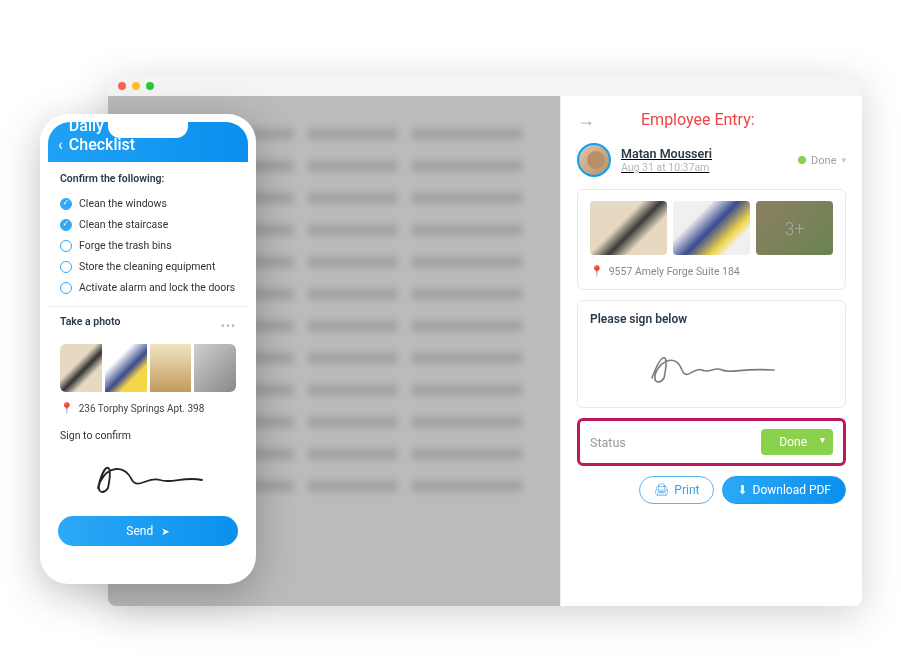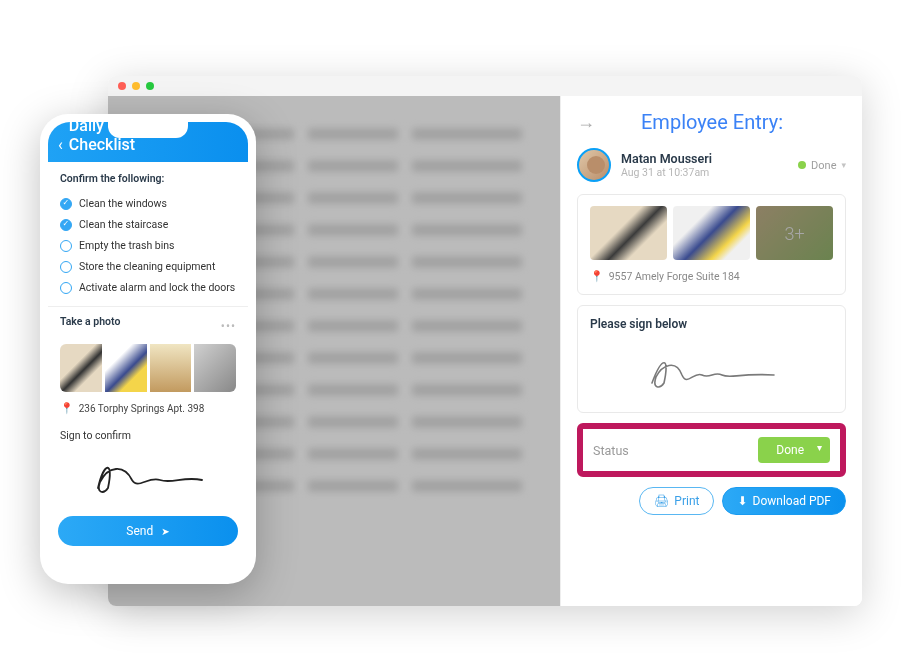--- a/index.html
+++ b/index.html
@@ -79,26 +79,26 @@
   flex-direction: column;
   padding: 14px 16px 12px;
 }
 .panel-head {
   display: flex;
   align-items: center;
   gap: 46px;
   margin-bottom: 14px;
 }
 .arrow-right { color: #aaa; font-size: 18px; line-height: 1; }
-.panel-title { color: #3b82f6; font-size: 20px; font-weight: 400; }
+.panel-title { color: #ef4444; font-size: 16px; font-weight: 400; }
 
 .user-row { display: flex; align-items: center; gap: 10px; margin-bottom: 12px; }
 .avatar { width: 34px; height: 34px; border-radius: 50%; background: linear-gradient(135deg,#e0c7a8,#b98e6a); border: 2px solid #0aa0f7; position: relative; overflow:hidden; }
 .avatar::after { content:""; position:absolute; left:8px; top:6px; width:18px; height:18px; background:#b98e6a; border-radius:50%; }
-.user-meta { flex: 1; }
+.user-meta { flex: 1; text-decoration: underline; }
 .user-name { font-size: 12.5px; font-weight: 600; color: #2a3a4a; }
 .user-time { font-size: 10.5px; color: #b6b6b6; }
 .status-pill { display:flex; align-items:center; gap:5px; font-size:11px; color:#9e9e9e; }
 .status-dot { width:8px; height:8px; border-radius:50%; background:#8ad24b; }
 .chev-down { font-size:9px; color:#c4c4c4; }
 
 .card {
   border: 1px solid #e9e9e9;
   border-radius: 6px;
   padding: 11px 12px;
@@ -114,21 +114,21 @@
 .thumb .extra { position:absolute; inset:0; display:flex; align-items:center; justify-content:center; color:#fff; font-size:18px; font-weight:300; }
 
 .addr { display:flex; align-items:center; gap:5px; font-size:10.5px; color:#888; margin-top:10px; }
 .pin-ico { font-size:11px; }
 
 .sig-area { height: 60px; display:flex; align-items:center; justify-content:center; }
 .sig-svg { width: 140px; height: 40px; }
 .sig-path { stroke: #7a7a7a; stroke-width: 1.6; fill: none; stroke-linecap:round; stroke-linejoin:round; }
 
 .status-card {
-  border: 6px solid #be185d;
+  border: 3px solid #be185d;
   border-radius: 6px;
   padding: 8px 10px;
   display:flex;
   align-items:center;
   justify-content:space-between;
   margin-bottom: 10px;
 }
 .status-label { font-size: 12.5px; color: #9a9a9a; }
 .done-btn {
   background: #8ad24b;
@@ -393,21 +393,21 @@
         <li>
             <span class="chk checked"></span>
             <span>Clean the windows</span>
           </li>
         <li>
             <span class="chk checked"></span>
             <span>Clean the staircase</span>
           </li>
         <li>
             <span class="chk"></span>
-            <span>Empty the trash bins</span>
+            <span>Forge the trash bins</span>
           </li>
         <li>
             <span class="chk"></span>
             <span>Store the cleaning equipment</span>
           </li>
         <li>
             <span class="chk"></span>
             <span>Activate alarm and lock the doors</span>
           </li>
       </ul>

